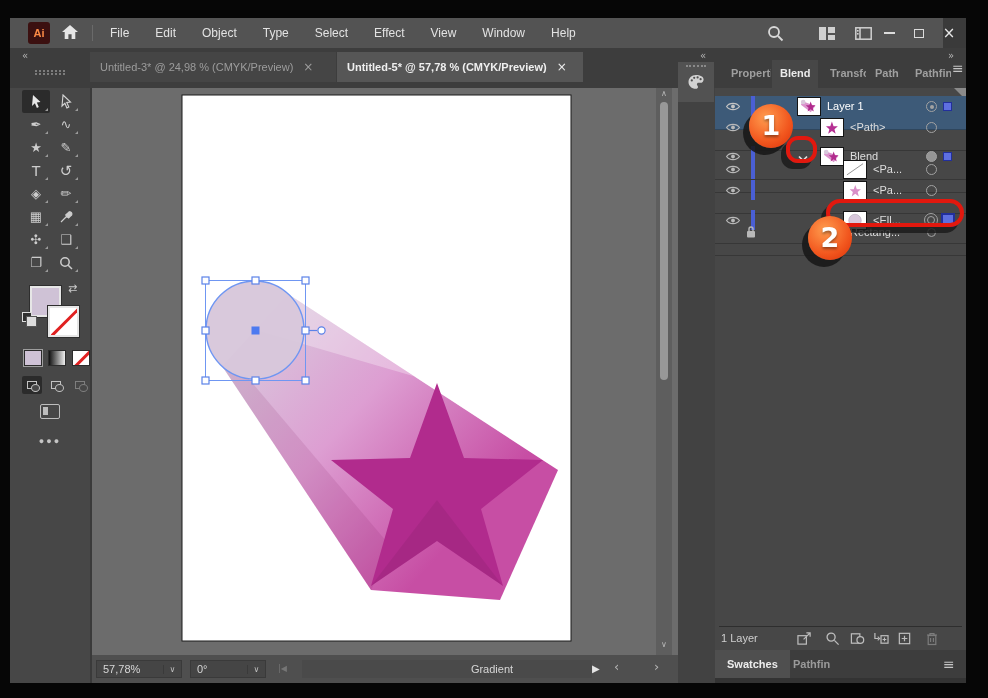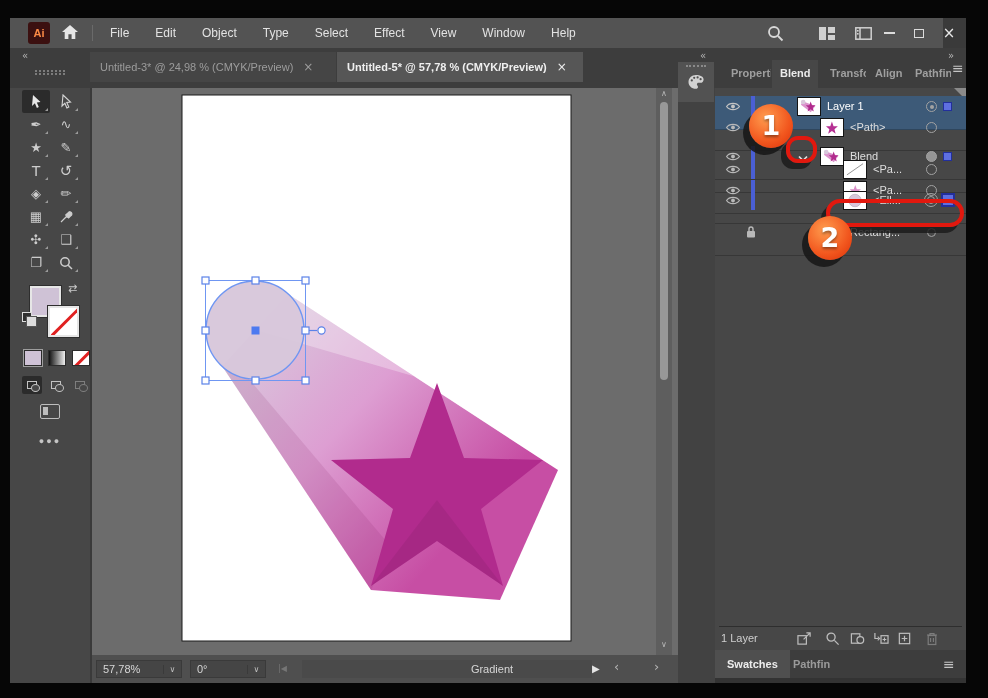--- a/index.html
+++ b/index.html
@@ -234,21 +234,21 @@
   </div>
   <div class="abs doctab" id="doctab2">
     <span style="font-weight:bold">Untitled-5* @ 57,78 % (CMYK/Preview)</span>
     <span class="tabclose glyph">×</span>
   </div>
   <div class="abs glyph" id="dock-collapse">«</div>
   <div class="abs glyph" id="panel-expand">»</div>
   <div class="abs ptab" id="ptab0">Properti</div>
   <div class="abs ptab" id="ptab1">Blend</div>
   <div class="abs ptab" id="ptab2">Transfo</div>
-  <div class="abs ptab" id="ptab3">Align</div>
+  <div class="abs ptab" id="ptab3">Path</div>
   <div class="abs ptab" id="ptab4">Pathfin</div>
   <div class="abs glyph" id="panel-menu">≡</div>
 </div>
 
 <div class="abs" id="toolbar">
   <div class="abs" id="tool-handle" style="top:-18px"></div>
   <div class="abs" style="left:12px; top:2px; display:grid; grid-template-columns:30px 30px; grid-auto-rows:23px;">
     <div class="tool-cell active" style="position:relative">
       <svg width="14" height="15" viewBox="0 0 14 15">
           <path d="M4 1 L11.5 8 L7.8 8.4 L9.8 13 L7.9 13.9 L5.9 9.3 L3 12 Z" fill="#e8e8e8"></path>
@@ -482,21 +482,21 @@
       <span class="selbar"></span>
       <span class="thumb" style="left:128px">
         <svg width="22" height="17" viewBox="0 0 24 19">
             <use href="#ms" fill="#d98fc8" transform="translate(1.5,1) scale(0.9)"></use>
           </svg>
       </span>
       <span class="llabel" style="left:158px">&lt;Pa...</span>
       <span class="target"></span>
     </div>
 
-    <div class="lrow" style="top:94px">
+    <div class="lrow" style="top:114px">
       <span class="eyecell">
         <svg width="16" height="11" viewBox="0 0 16 12">
             <path d="M1 6 C4 1.5 12 1.5 15 6 C12 10.5 4 10.5 1 6 Z" fill="none" stroke="#b9b9b9" stroke-width="1.3"></path>
             <circle cx="8" cy="6" r="2.1" fill="#b9b9b9"></circle>
           </svg>
       </span>
       <span class="selbar"></span>
       <span class="thumb" style="left:128px">
         <svg width="22" height="17" viewBox="0 0 24 19">
             <circle cx="12" cy="9.5" r="7" fill="#d8c7db" stroke="#a8a0ae" stroke-width="0.6"></circle>

